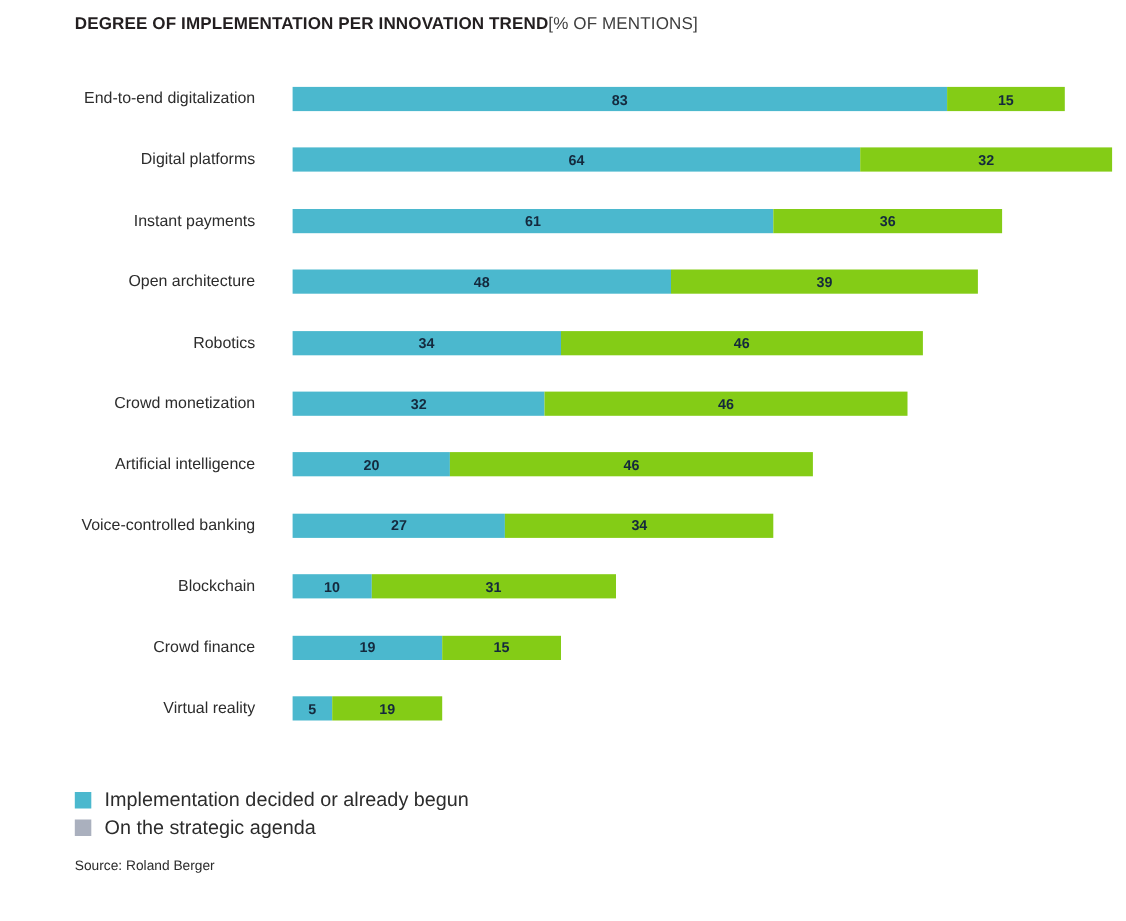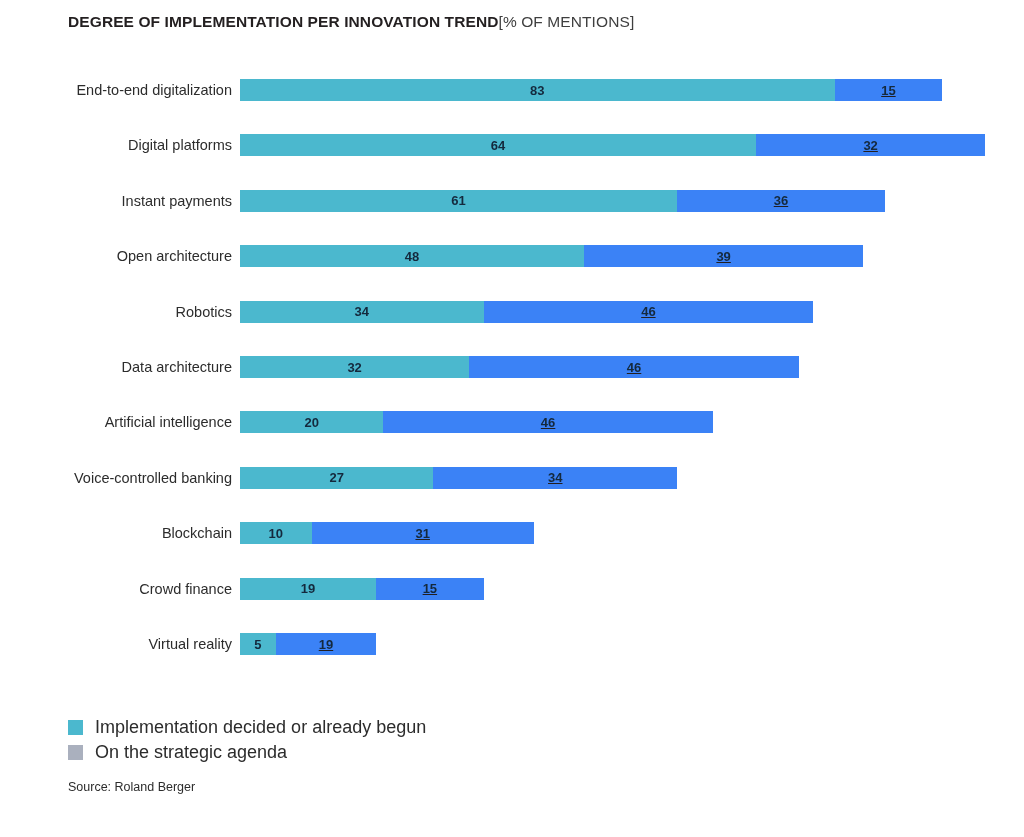--- a/index.html
+++ b/index.html
@@ -67,36 +67,36 @@
     transform: translateY(-50%);
     font-size: 14.5px;
     color: #2c2c2c;
     white-space: nowrap;
     text-align: right;
     line-height: 18px;
   }
 
   .bars {
     position: absolute;
-    left: 240px;
+    left: 266px;
     top: 0;
     height: 22px;
     display: flex;
     align-items: center;
   }
 
   .seg {
     position: relative;
     height: 22px;
     display: flex;
     align-items: center;
     justify-content: center;
   }
   .seg-a { background: #4bb8ce; }
-  .seg-b { background: #3b82f6; text-decoration: underline; }
+  .seg-b { background: #84cc16; }
 
   .seg-value {
     font-size: 13px;
     font-weight: bold;
     color: #14293d;
     line-height: 1;
     user-select: none;
   }
 
   
@@ -195,21 +195,21 @@
         <div class="bars">
           <div class="seg seg-a" style="width: 243.61px;">
             <span class="seg-value">34</span>
           </div>
           <div class="seg seg-b" style="width: 329.59px;">
             <span class="seg-value">46</span>
           </div>
         </div>
       </div>
       <div class="bar-row" style="top: 356px;">
-        <div class="row-label">Data architecture</div>
+        <div class="row-label">Crowd monetization</div>
         <div class="bars">
           <div class="seg seg-a" style="width: 229.28px;">
             <span class="seg-value">32</span>
           </div>
           <div class="seg seg-b" style="width: 329.59px;">
             <span class="seg-value">46</span>
           </div>
         </div>
       </div>
       <div class="bar-row" style="top: 411.4px;">

